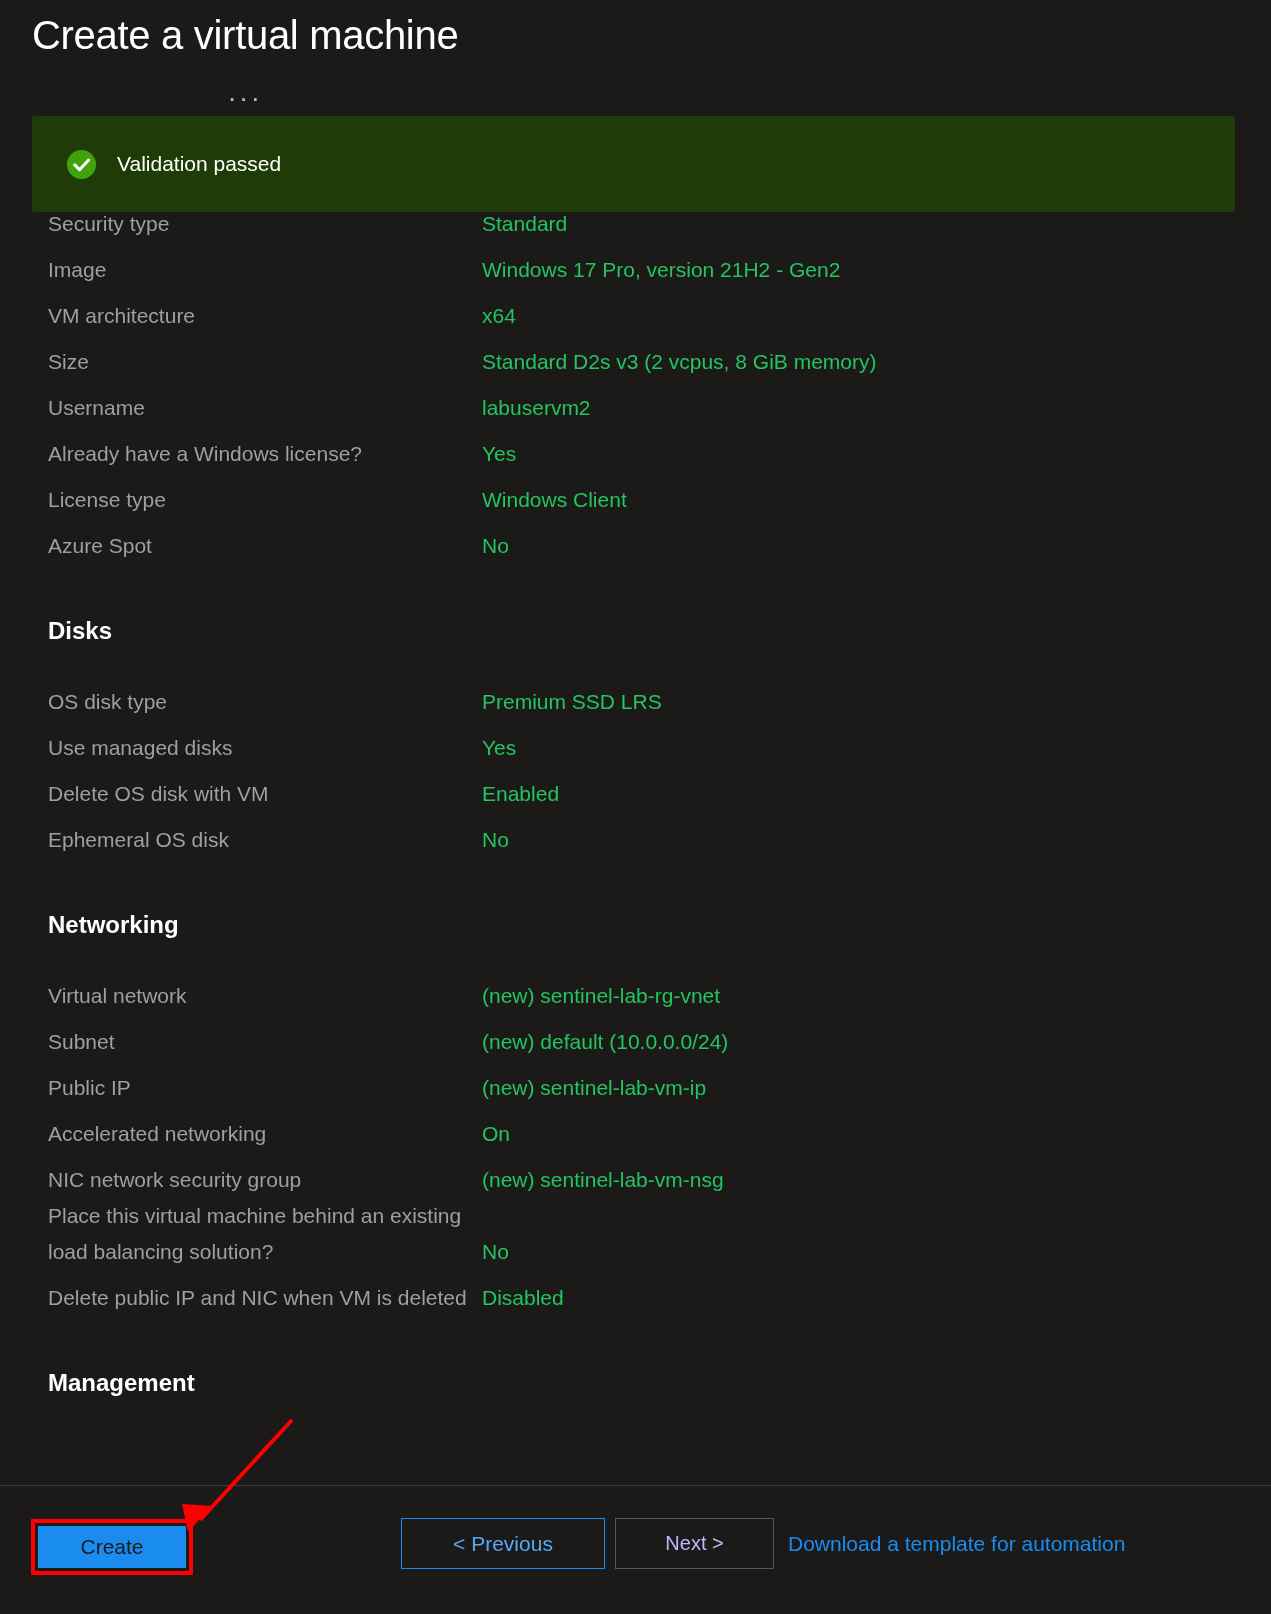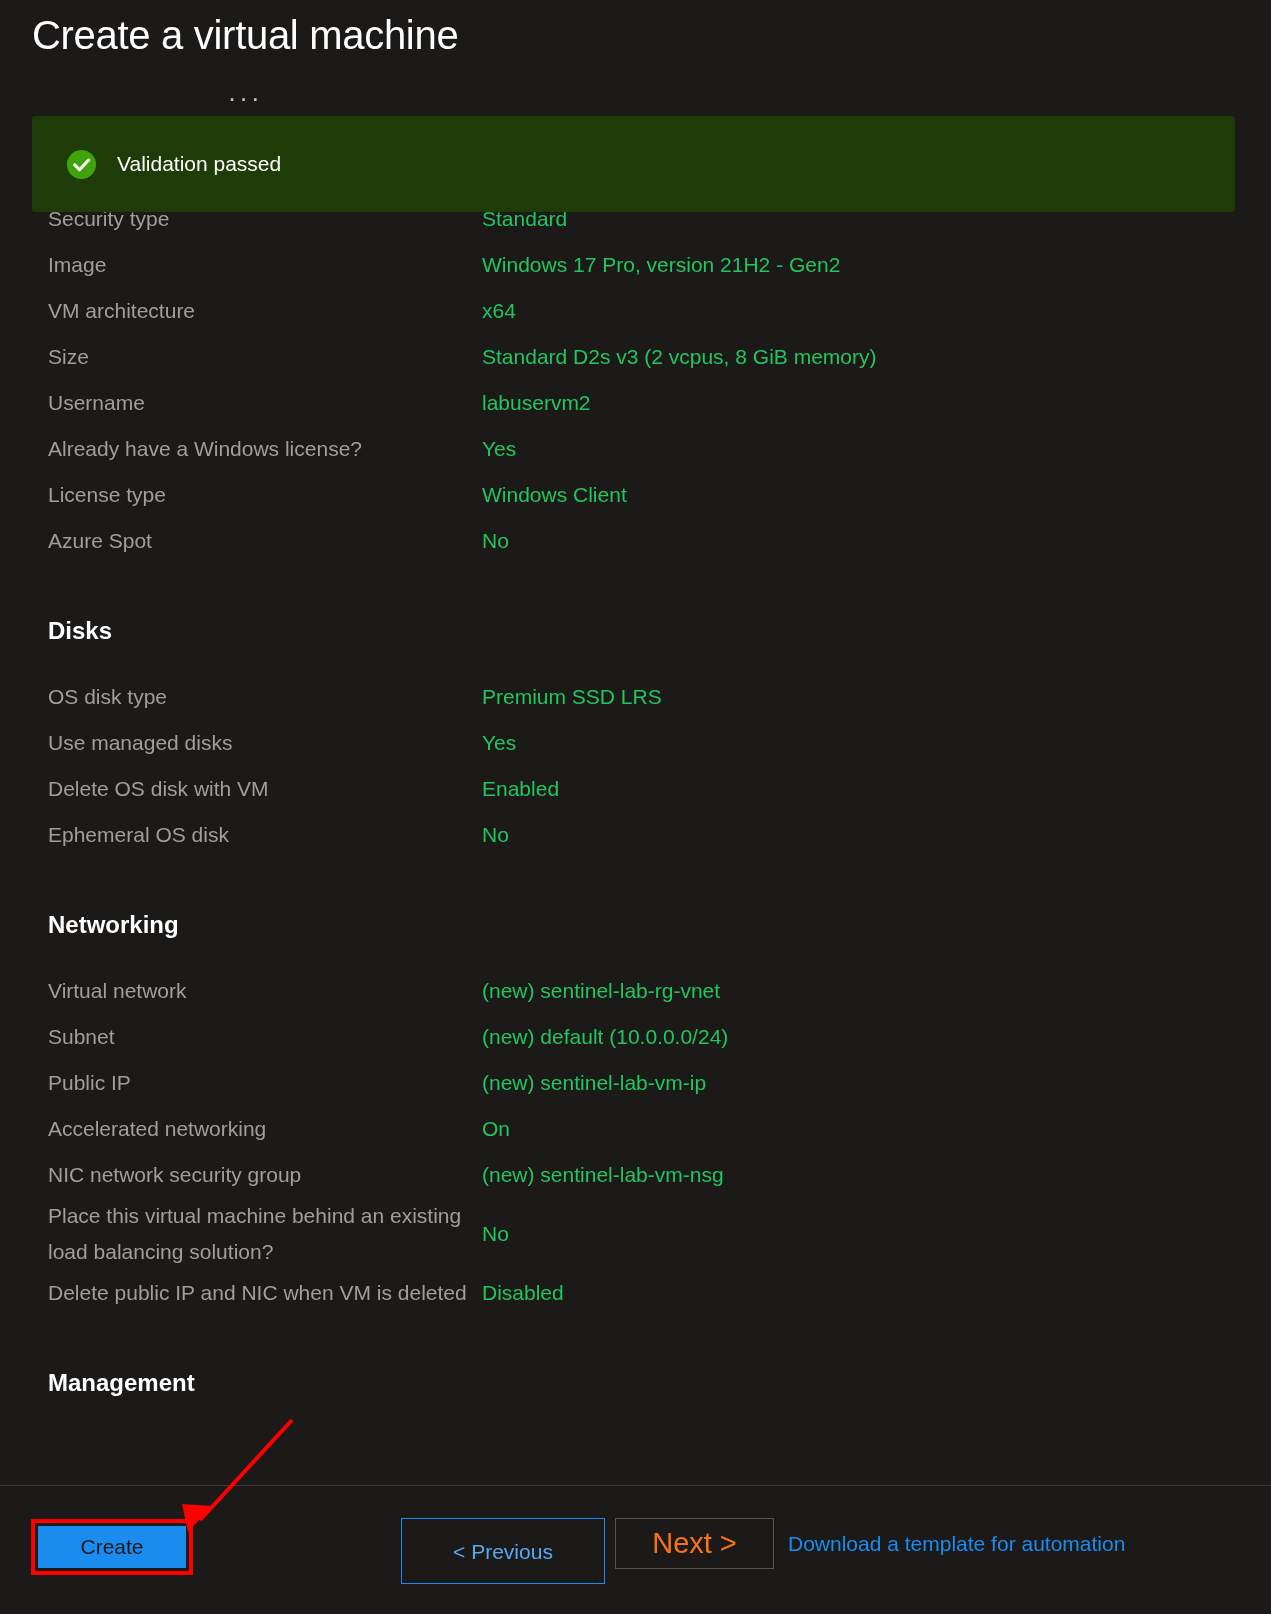--- a/index.html
+++ b/index.html
@@ -82,21 +82,21 @@
   #summary-content {
     position: absolute;
     left: 0;
     top: 196px;
     width: 1271px;
   }
 
   .kv-row {
     position: relative;
     display: flex;
-    align-items: center;
+    align-items: flex-end;
     min-height: 46px;
   }
   .kv-label {
     width: 482px;
     flex: none;
     padding-left: 48px;
     box-sizing: border-box;
     font-size: 21px;
     font-weight: 400;
     color: #a19f9d;
@@ -158,43 +158,43 @@
     height: 56px;
     border: 4px solid #ff0000;
     box-sizing: border-box;
     pointer-events: none;
   }
   #prev-button {
     position: absolute;
     left: 401px;
     top: 32px;
     width: 204px;
-    height: 66px;
+    height: 51px;
     background: transparent;
     border: 1px solid #1a8cf0;
     color: #55a9f5;
     font-family: "Liberation Sans", sans-serif;
     font-size: 21px;
     line-height: 49px;
     text-align: center;
     cursor: pointer;
     padding: 0;
     box-sizing: border-box;
   }
   #next-button {
     position: absolute;
     left: 615px;
     top: 32px;
     width: 159px;
     height: 51px;
     background: transparent;
     border: 1px solid #585654;
-    color: #f97316;
+    color: #c4b5fd;
     font-family: "Liberation Sans", sans-serif;
-    font-size: 29px;
+    font-size: 20px;
     line-height: 49px;
     text-align: center;
     padding: 0;
     box-sizing: border-box;
     cursor: default;
   }
   #download-template-link {
     position: absolute;
     left: 788px;
     top: 32px;

